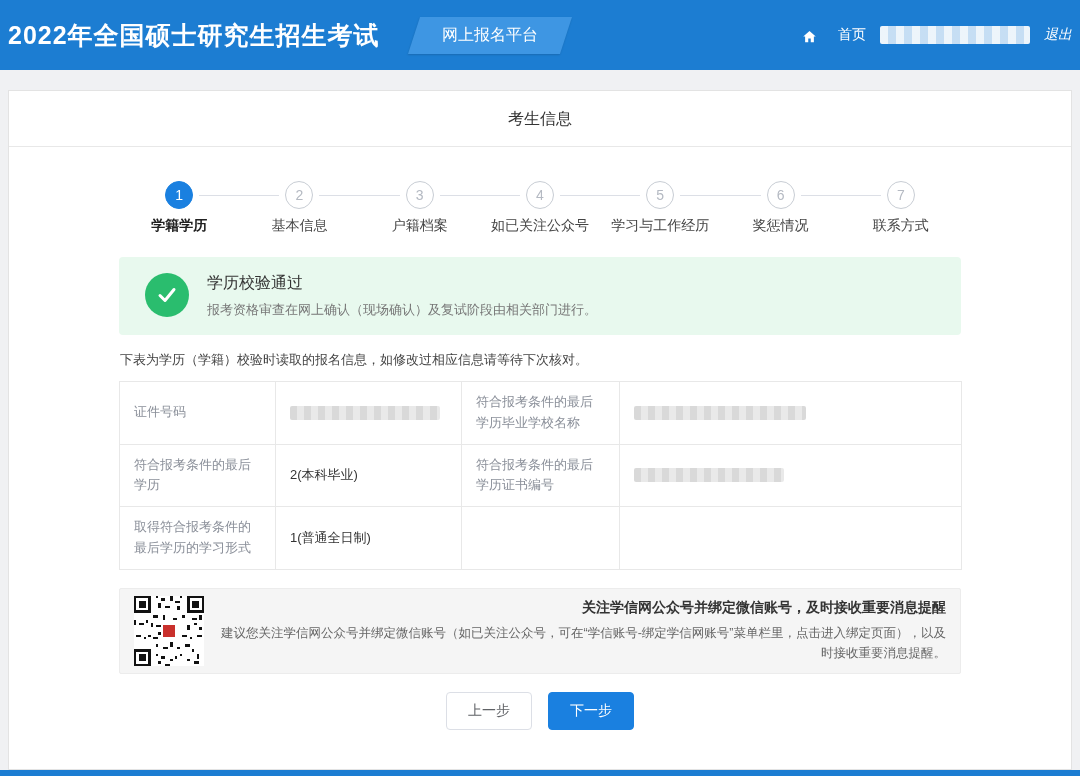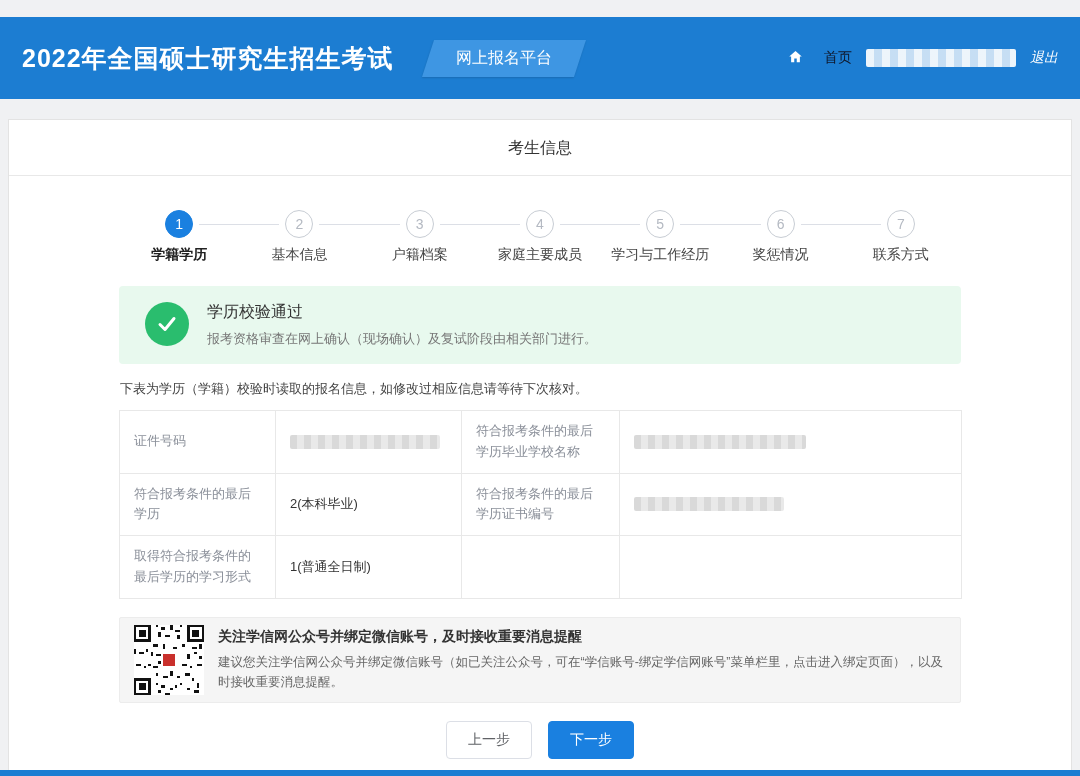--- a/index.html
+++ b/index.html
@@ -17,32 +17,32 @@
   body{
     font-family:"Liberation Sans","DejaVu Sans",sans-serif;
     background:#f0f1f3;
     position:relative;
     overflow:hidden;
     color:var(--text);
   }
 
   
   .header{
-    height:82px;background:var(--primary);
-    display:flex;align-items:center;padding:0 22px;margin-top:17px;
+    height:70px;background:var(--primary);
+    display:flex;align-items:center;padding:0 8px;
   }
   .header-title{color:#fff;font-size:25px;font-weight:bold;letter-spacing:1px;}
   .badge{
     margin-left:34px;background:var(--badge);color:#fff;
     padding:8px 28px;font-size:16px;transform:skewX(-18deg);
     box-shadow:0 1px 2px rgba(0,0,0,.15);
   }
   .badge span{display:inline-block;transform:skewX(18deg);}
   .header-right{margin-left:auto;display:flex;align-items:center;gap:14px;color:#fff;font-size:14px;}
-  .home-link{display:flex;align-items:flex-start;gap:21px;cursor:pointer;color:#0f172a;text-decoration:none;}
+  .home-link{display:flex;align-items:flex-end;gap:21px;cursor:pointer;color:#ffffff;text-decoration:none;}
   .user-blur{
     width:150px;height:18px;border-radius:2px;
     background:repeating-linear-gradient(90deg,rgba(255,255,255,.92) 0 8px,rgba(255,255,255,.75) 8px 16px);
   }
   .logout{cursor:pointer;font-style:italic;}
 
   
   .card{
     margin:20px 8px 0 8px;height:680px;background:#fff;
     border:1px solid #e3e3e3;overflow:hidden;
@@ -91,21 +91,21 @@
   td.lbl{color:var(--label);}
   td.val{color:#333;}
   .redact{
     height:14px;border-radius:2px;
     background:repeating-linear-gradient(90deg,#d9d9d9 0 7px,#e9e9e9 7px 14px);
   }
 
   
   .qr-box{
     margin-top:18px;background:#f5f5f5;border:1px solid #ececec;border-radius:2px;
-    display:flex;gap:14px;padding:10px 14px;align-items:center;height:86px;
+    display:flex;gap:14px;padding:10px 14px;align-items:center;height:86px;text-align:right;
   }
   .qr-img{flex:0 0 70px;width:70px;height:70px;background:#fff;}
   .qr-title{font-size:14px;font-weight:bold;color:#333;}
   .qr-desc{font-size:12.5px;color:#666;margin-top:6px;line-height:1.6;}
 
   
   .btn-row{display:flex;justify-content:center;gap:16px;margin-top:18px;}
   .btn{
     font-size:14px;border-radius:4px;padding:9px 21px;cursor:pointer;
     border:1px solid #dcdfe6;background:#fff;color:#606266;
@@ -158,21 +158,21 @@
       <div class="step">
         <span class="line l"></span>
           <span class="line r"></span>
         <div class="step-circle">3</div>
         <div class="step-label">户籍档案</div>
       </div>
       <div class="step">
         <span class="line l"></span>
           <span class="line r"></span>
         <div class="step-circle">4</div>
-        <div class="step-label">家庭主要成员</div>
+        <div class="step-label">如已关注公众号</div>
       </div>
       <div class="step">
         <span class="line l"></span>
           <span class="line r"></span>
         <div class="step-circle">5</div>
         <div class="step-label">学习与工作经历</div>
       </div>
       <div class="step">
         <span class="line l"></span>
           <span class="line r"></span>

